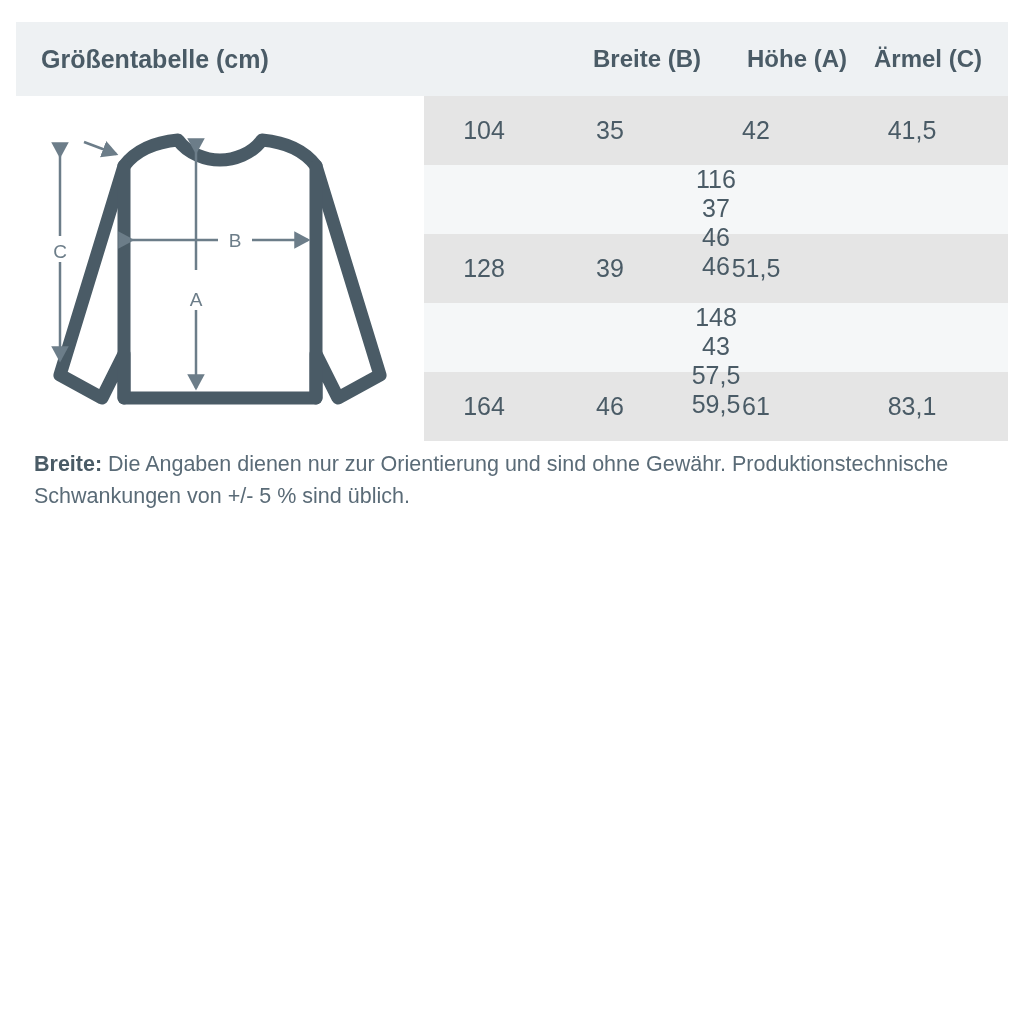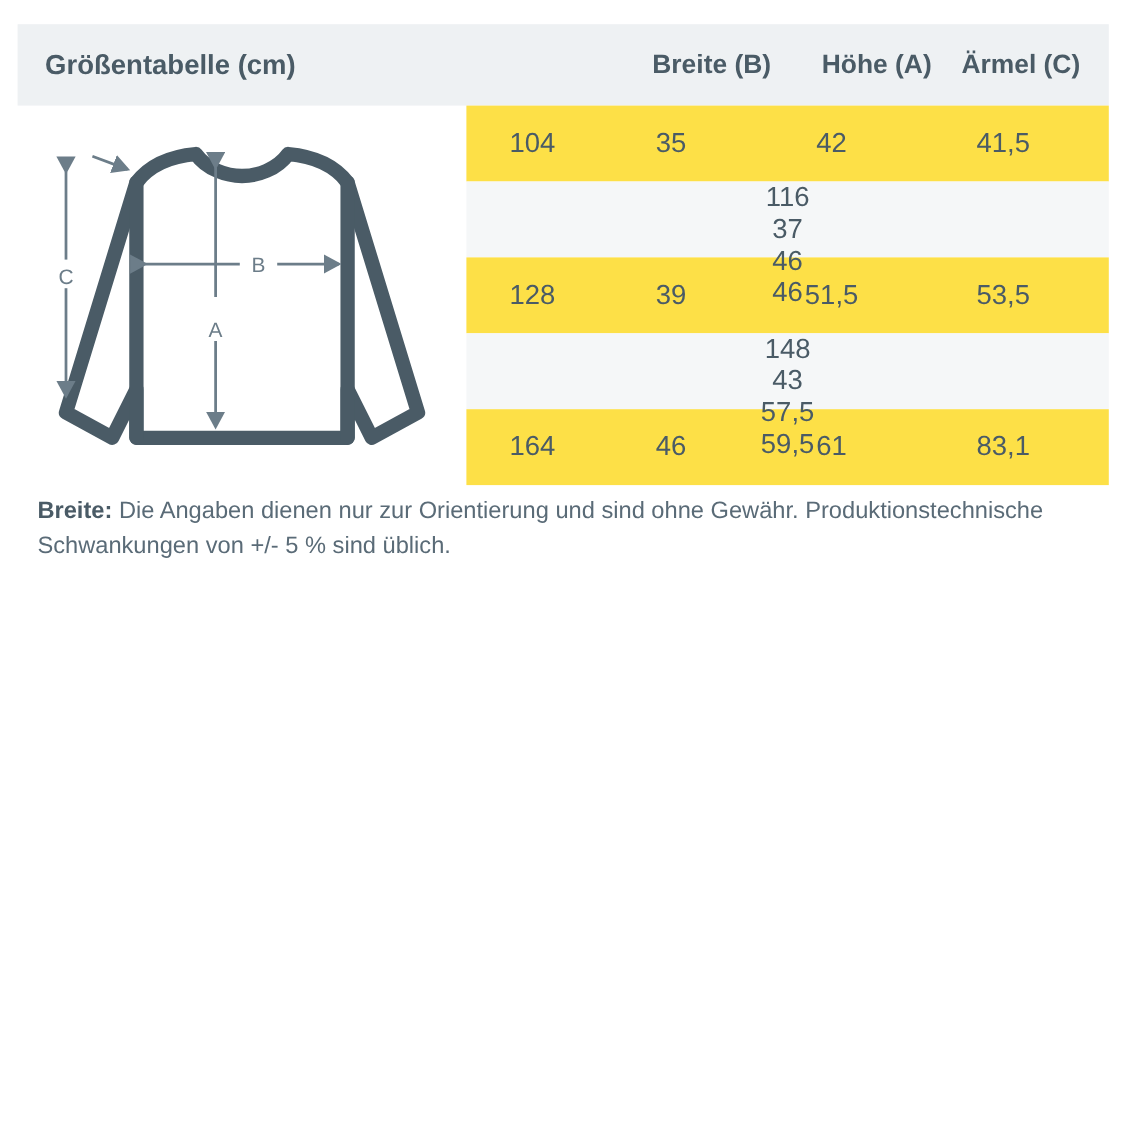--- a/index.html
+++ b/index.html
@@ -61,21 +61,21 @@
   .table {
     position: absolute;
     top: 96px;
     left: 424px;
     width: 584px;
   }
   .row {
     display: flex;
     height: 69px;
     align-items: center;
-    background: #fde047;
+    background: #e5e5e5;
   }
   .row.alt {
     background: #f5f7f8;
     flex-direction: column;
   }
   .cell {
     font-size: 25px;
     color: #4a5b66;
     text-align: center;
   }
@@ -132,21 +132,20 @@
     <div class="row alt">
       <div class="cell size">116</div>
       <div class="cell breite">37</div>
       <div class="cell hoehe">46</div>
       <div class="cell aermel">46</div>
     </div>
     <div class="row">
       <div class="cell size">128</div>
       <div class="cell breite">39</div>
       <div class="cell hoehe">51,5</div>
-      <div class="cell aermel">53,5</div>
     </div>
     <div class="row alt">
       <div class="cell size">148</div>
       <div class="cell breite">43</div>
       <div class="cell hoehe">57,5</div>
       <div class="cell aermel">59,5</div>
     </div>
     <div class="row">
       <div class="cell size">164</div>
       <div class="cell breite">46</div>

